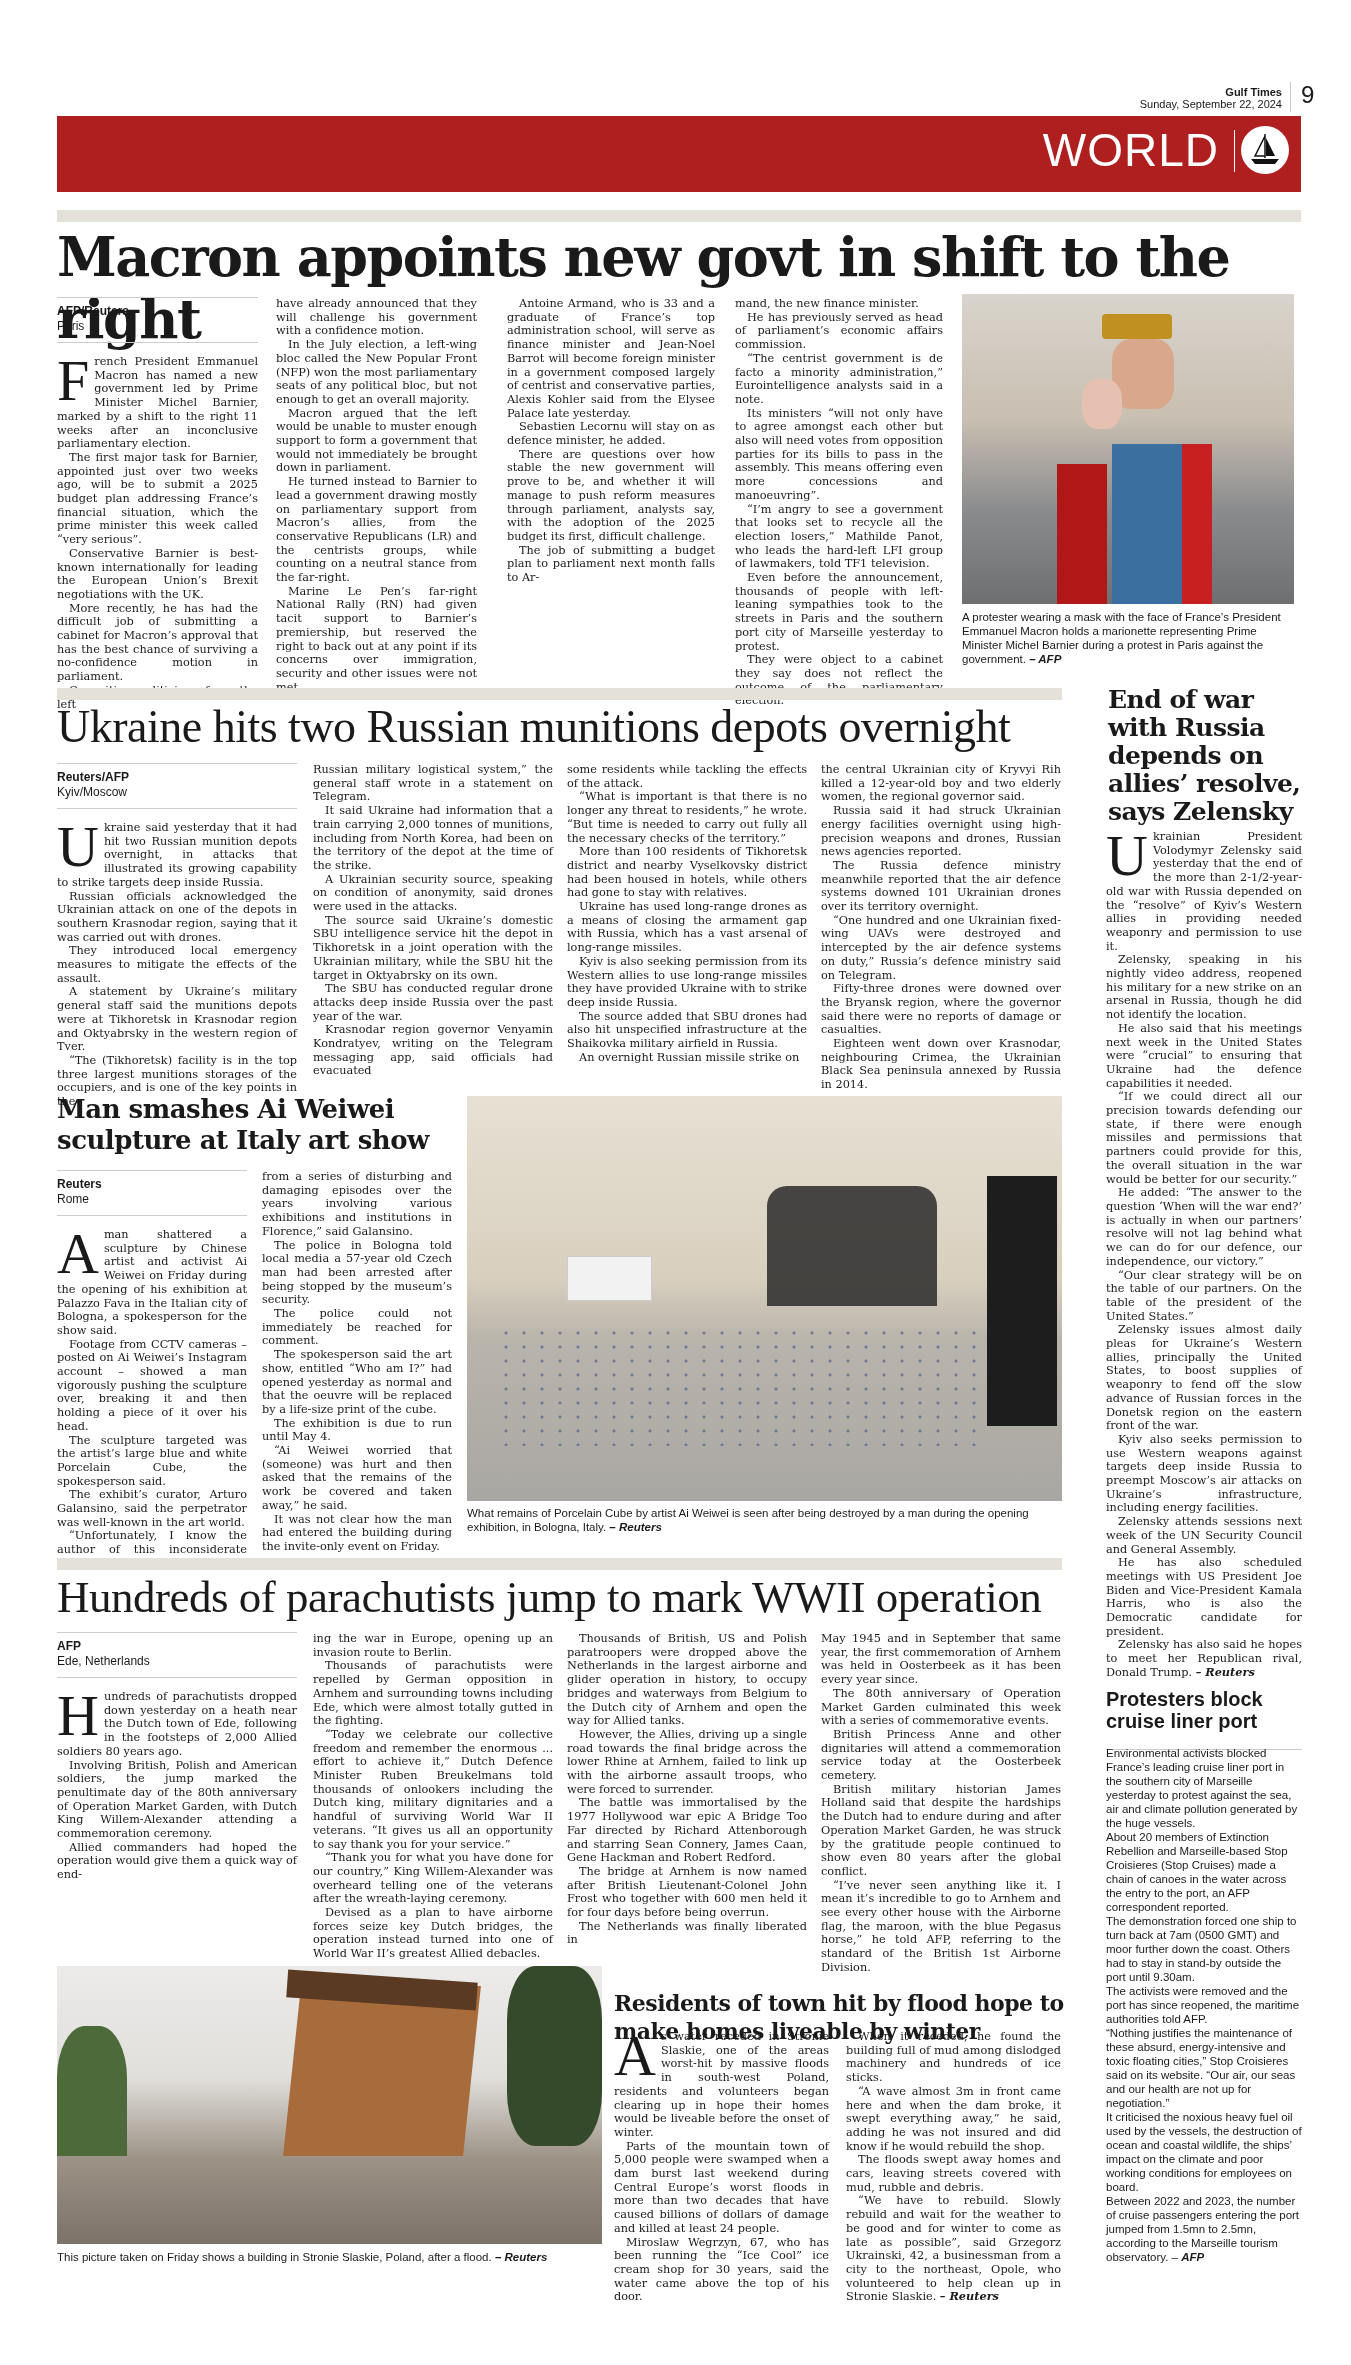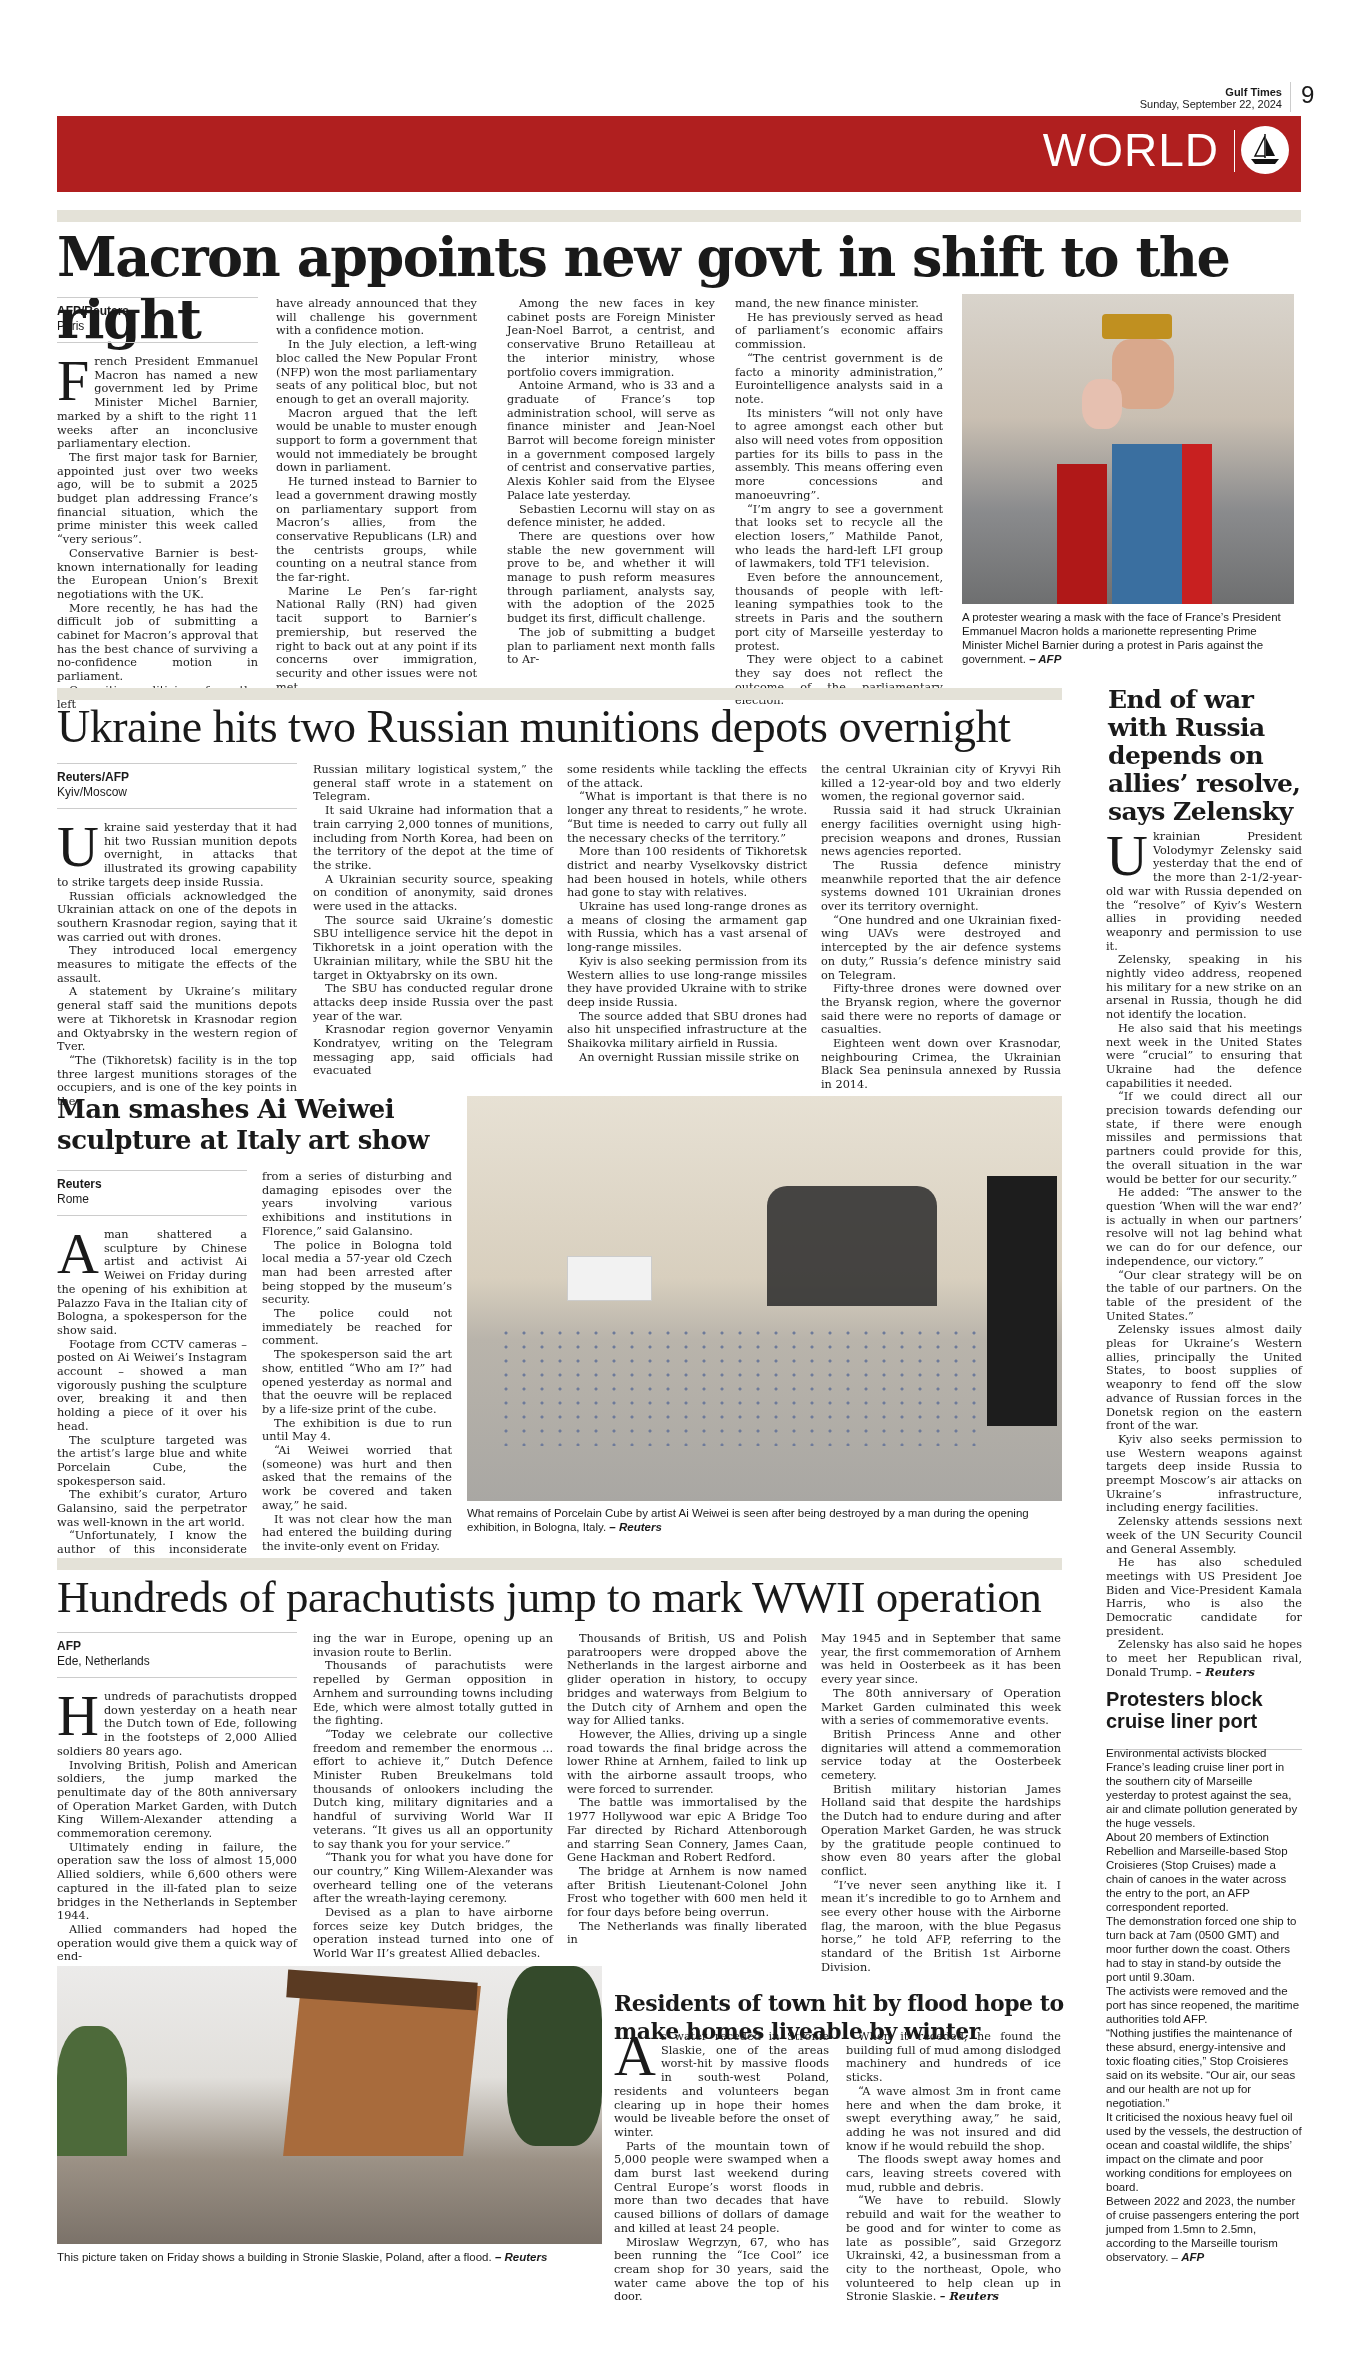--- a/index.html
+++ b/index.html
@@ -58,21 +58,20 @@
     <p>Opposition politicians from the left</p>
 </div>
 <div class="col" style="left:276px;top:297px;width:201px">
   <p class="first">have already announced that they will challenge his government with a confidence motion.</p>
     <p>In the July election, a left-wing bloc called the New Popular Front (NFP) won the most parliamentary seats of any political bloc, but not enough to get an overall majority.</p>
     <p>Macron argued that the left would be unable to muster enough support to form a government that would not immediately be brought down in parliament.</p>
     <p>He turned instead to Barnier to lead a government drawing mostly on parliamentary support from Macron’s allies, from the conservative Republicans (LR) and the centrists groups, while counting on a neutral stance from the far-right.</p>
     <p>Marine Le Pen’s far-right National Rally (RN) had given tacit support to Barnier’s premiership, but reserved the right to back out at any point if its concerns over immigration, security and other issues were not met.</p>
 </div>
 <div class="col" style="left:507px;top:297px;width:208px">
-  <p>Among the new faces in key cabinet posts are Foreign Minister Jean-Noel Barrot, a centrist, and conservative Bruno Retailleau at the interior ministry, whose portfolio covers immigration.</p>
     <p>Antoine Armand, who is 33 and a graduate of France’s top administration school, will serve as finance minister and Jean-Noel Barrot will become foreign minister in a government composed largely of centrist and conservative parties, Alexis Kohler said from the Elysee Palace late yesterday.</p>
     <p>Sebastien Lecornu will stay on as defence minister, he added.</p>
     <p>There are questions over how stable the new government will prove to be, and whether it will manage to push reform measures through parliament, analysts say, with the adoption of the 2025 budget its first, difficult challenge.</p>
     <p>The job of submitting a budget plan to parliament next month falls to Ar-</p>
 </div>
 <div class="col" style="left:735px;top:297px;width:208px">
   <p class="first">mand, the new finance minister.</p>
     <p>He has previously served as head of parliament’s economic affairs commission.</p>
     <p>“The centrist government is de facto a minority administration,” Eurointelligence analysts said in a note.</p>
     <p>Its ministers “will not only have to agree amongst each other but also will need votes from opposition parties for its bills to pass in the assembly. This means offering even more concessions and manoeuvring”.</p>
@@ -166,21 +165,20 @@
   <div style="position:absolute;left:30px;top:230px;width:480px;height:120px;background:radial-gradient(circle,#6d7a9a 1px,transparent 2px) 0 0/18px 14px"></div>
 </div>
 <div class="caption" style="left:467px;top:1506px;width:595px"><span>What remains of Porcelain Cube by artist Ai Weiwei is seen after being destroyed by a man during the opening exhibition, in Bologna, Italy.</span> <b><i>– Reuters</i></b></div>
 
 <div class="abs band" style="left:57px;top:1558px;width:1005px"></div>
 <h2 class="abs hl-serif" style="left:57px;top:1570px;width:1005px;font-size:45px;line-height:54px">Hundreds of parachutists jump to mark WWII operation</h2>
 <div class="col" style="left:57px;top:1632px;width:240px">
   <div class="byline"><b>AFP</b><span>Ede, Netherlands</span></div>
   <p class="first"><span class="drop">H</span><span>undreds of parachutists dropped down yesterday on a heath near the Dutch town of Ede, following in the footsteps of 2,000 Allied soldiers 80 years ago.</span></p>
   <p>Involving British, Polish and American soldiers, the jump marked the penultimate day of the 80th anniversary of Operation Market Garden, with Dutch King Willem-Alexander attending a commemoration ceremony.</p>
-    <p>Ultimately ending in failure, the operation saw the loss of almost 15,000 Allied soldiers, while 6,600 others were captured in the ill-fated plan to seize bridges in the Netherlands in September 1944.</p>
     <p>Allied commanders had hoped the operation would give them a quick way of end-</p>
 </div>
 <div class="col" style="left:313px;top:1632px;width:240px">
   <p class="first">ing the war in Europe, opening up an invasion route to Berlin.</p>
     <p>Thousands of parachutists were repelled by German opposition in Arnhem and surrounding towns including Ede, which were almost totally gutted in the fighting.</p>
     <p>“Today we celebrate our collective freedom and remember the enormous ... effort to achieve it,” Dutch Defence Minister Ruben Breukelmans told thousands of onlookers including the Dutch king, military dignitaries and a handful of surviving World War II veterans. “It gives us all an opportunity to say thank you for your service.”</p>
     <p>“Thank you for what you have done for our country,” King Willem-Alexander was overheard telling one of the veterans after the wreath-laying ceremony.</p>
     <p>Devised as a plan to have airborne forces seize key Dutch bridges, the operation instead turned into one of World War II’s greatest Allied debacles.</p>
 </div>
 <div class="col" style="left:567px;top:1632px;width:240px">

